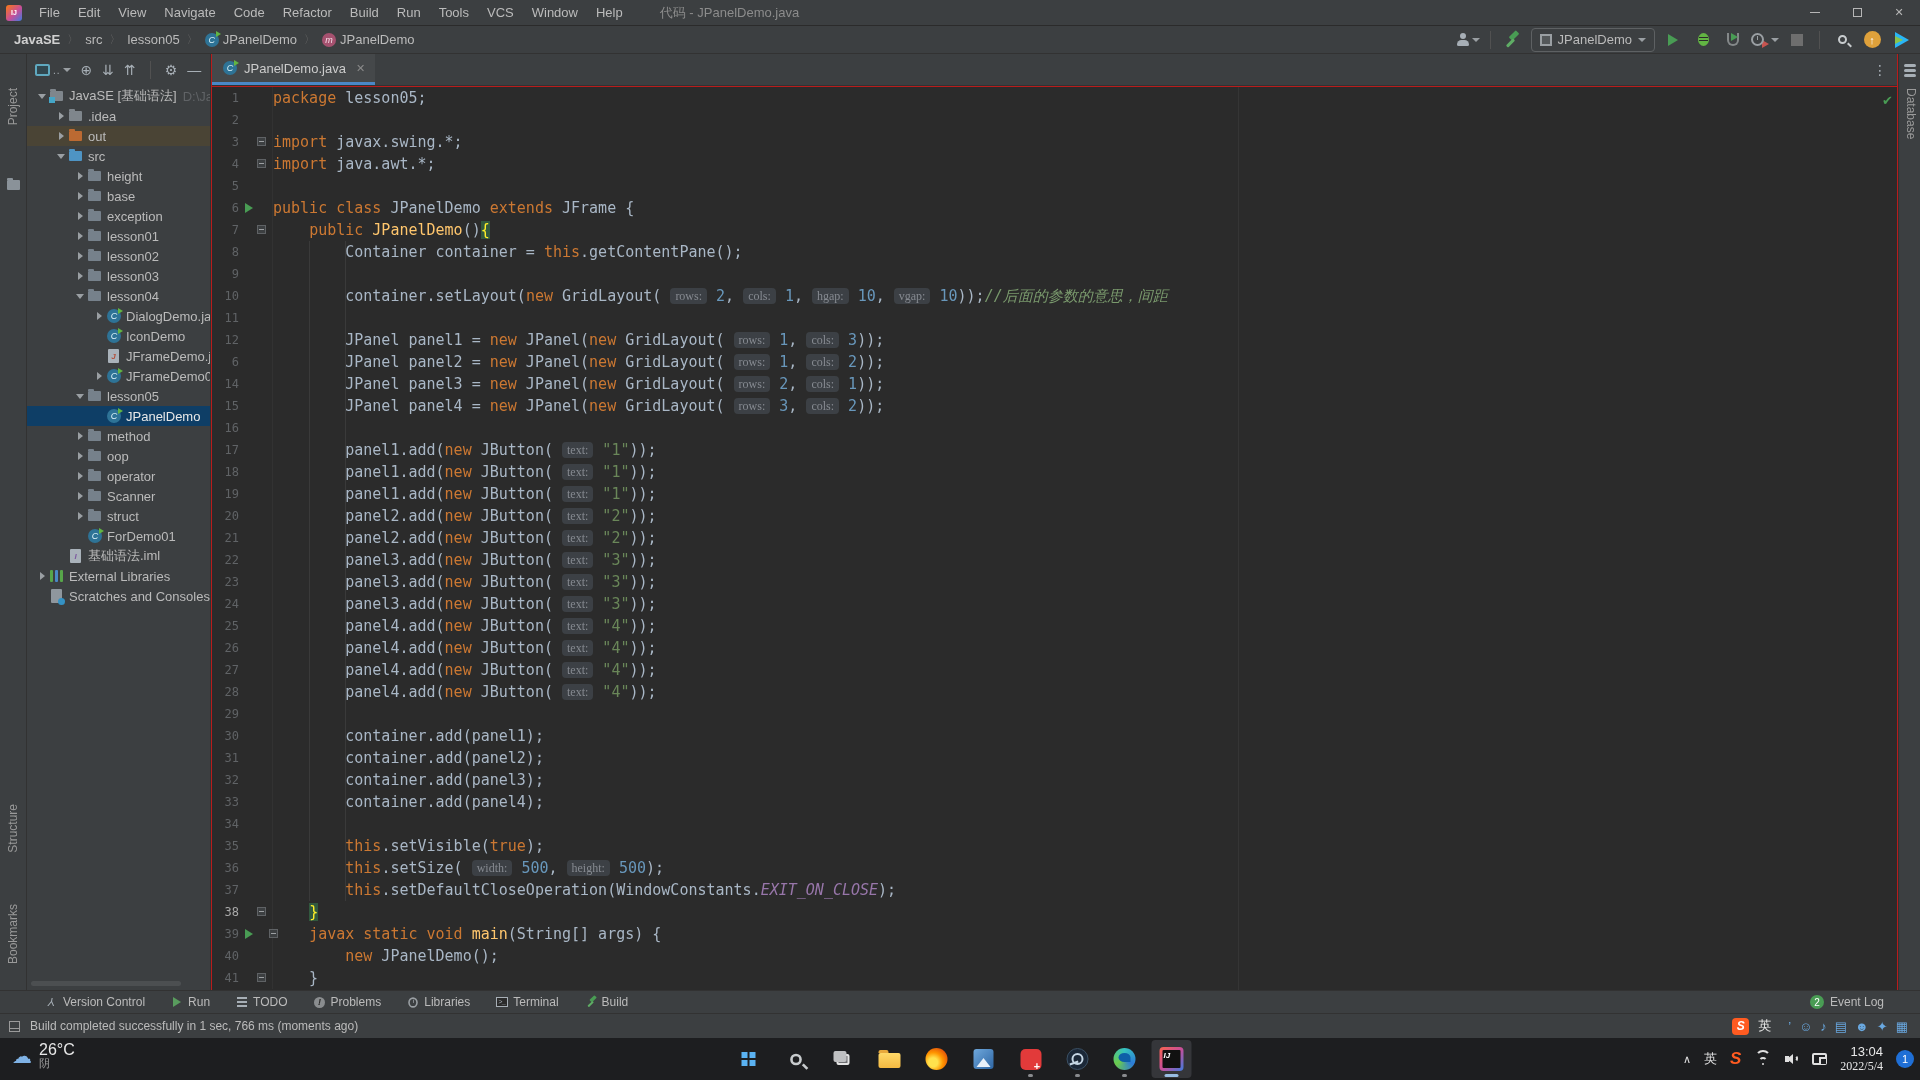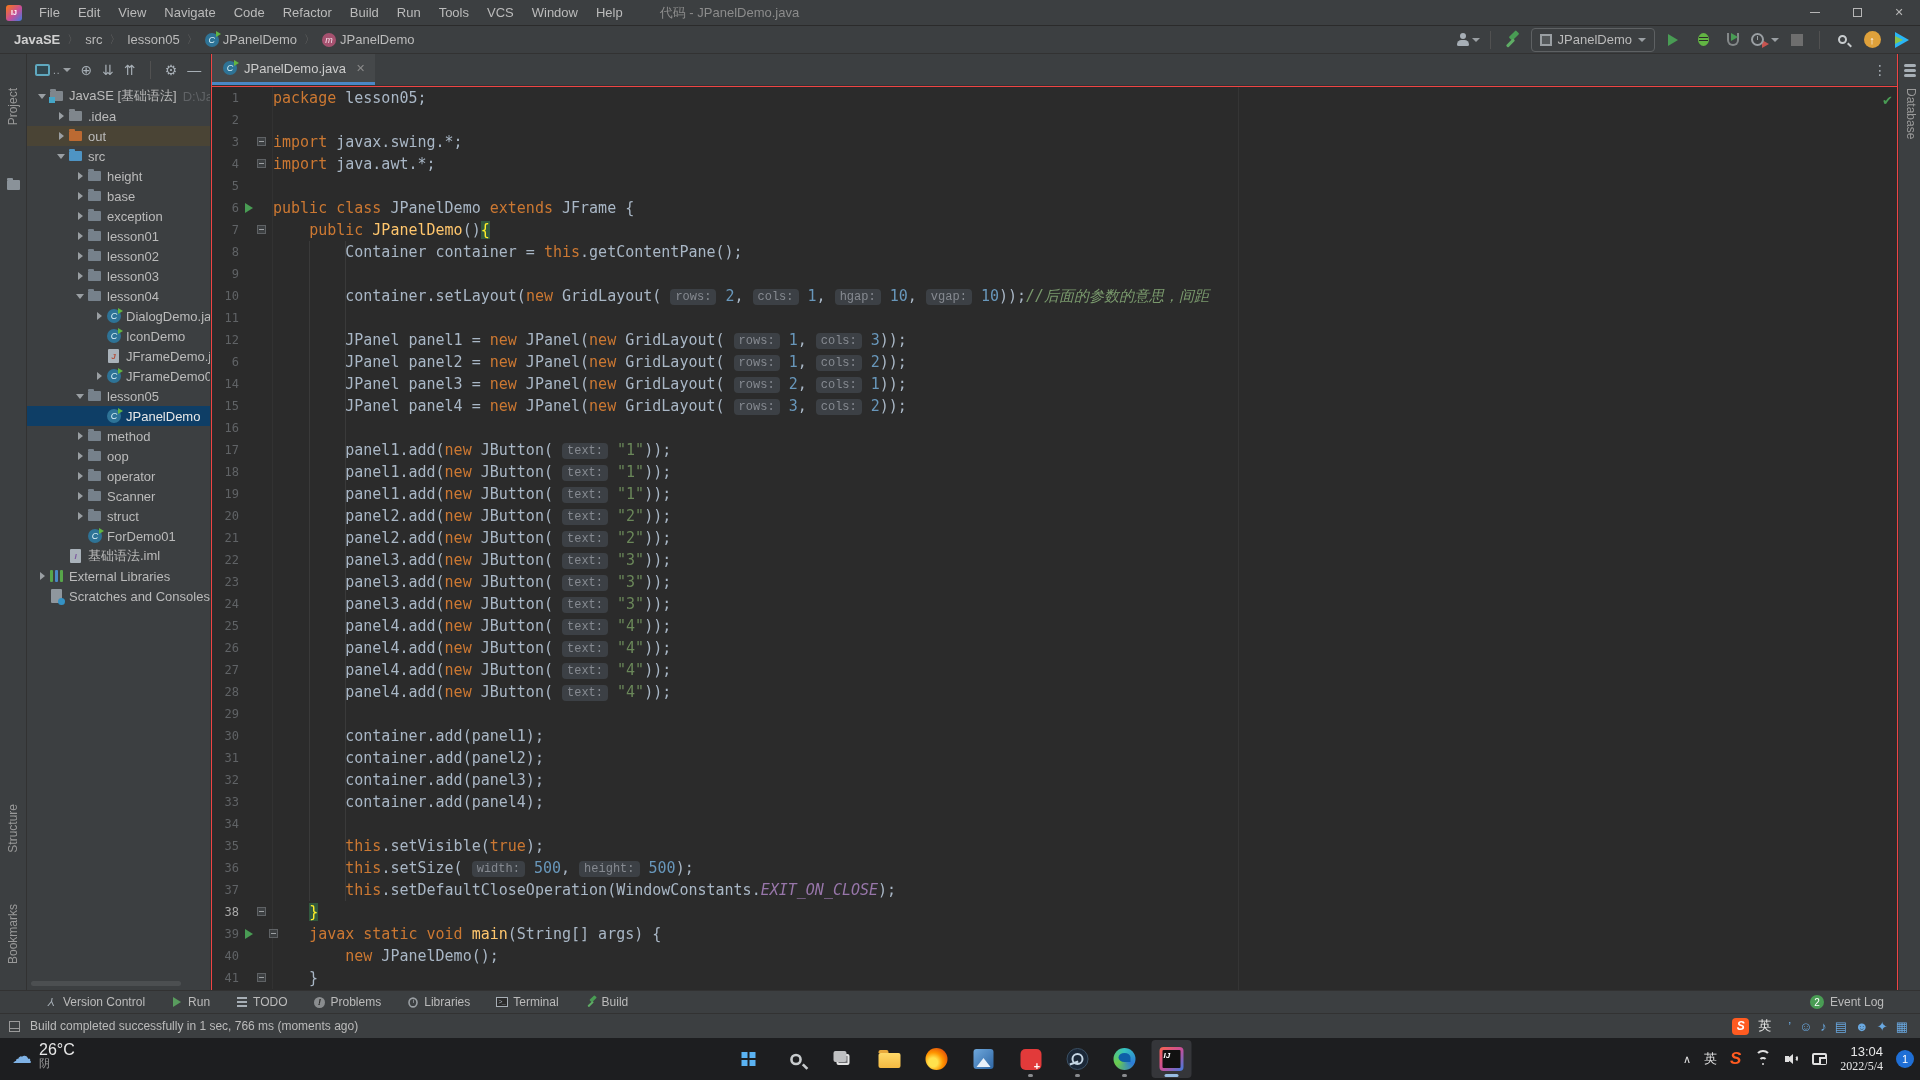--- a/index.html
+++ b/index.html
@@ -1,18 +1,18 @@
 <!DOCTYPE html>
 <html><head>
 <meta charset="utf-8">
 <style>
   * { margin:0; padding:0; box-sizing:border-box; }
   html,body { background:#000; }
   .screen { position:relative; width:1920px; height:1080px; overflow:hidden;
-    background:#ef4444; font-family:"Liberation Sans","DejaVu Sans",sans-serif;
+    background:#b91c1c; font-family:"Liberation Sans","DejaVu Sans",sans-serif;
     color:#BBBBBB; cursor:default; user-select:none; }
 
   
   .titlebar { position:absolute; left:0; top:0; width:1920px; height:26px;
     background:#3C3F41; display:flex; align-items:center; border-bottom:1px solid #2B2B2B; }
   .ij-logo { width:16px; height:16px; margin:0 8px 0 6px; border-radius:3px;
     background:linear-gradient(135deg,#F97A12,#C84E9A 55%,#3B7CE0);
     color:#fff; font-size:7px; font-weight:bold; display:flex; align-items:center; justify-content:center; }
   #menus { display:flex; }
   .menu-item { padding:0 9px; font-size:13px; color:#BBBBBB; line-height:25px; }
@@ -152,21 +152,21 @@
     border-left:1px solid #323232; height:22px; line-height:22px; }
   .tok-k { color:#CC7832; }
   .tok-t { color:#A9B7C6; }
   .tok-s { color:#6A8759; }
   .tok-n { color:#6897BB; }
   .tok-c { color:#7A9A6D; font-style:italic; }
   .tok-m { color:#FFC66D; }
   .tok-f { color:#9876AA; font-style:italic; }
   .tok-b { color:#FFEF28; background:#32593F; }
   .tok-h { display:inline-block; background:#3C4045; color:#868A91; border-radius:4px;
-    font-family:Liberation Mono, monospace; font-size:12px; line-height:16px; height:16px;
+    font-family:Liberation Serif, serif; font-size:12px; line-height:16px; height:16px;
     padding:0 5px; position:relative; top:-1px; }
   .echeck { position:absolute; right:4px; top:6px; color:#499C54; font-size:13px; }
 
   
   .bottom-bar { position:absolute; left:0; right:0; bottom:67px; height:23px; background:#3C3F41;
     border-top:1px solid #323232; display:flex; align-items:center; font-size:12px; color:#BBBBBB; }
   #bt-items { display:flex; align-items:center; gap:26px; padding-left:46px; }
   .bt-item { display:flex; align-items:center; gap:5px; }
   .bt-ico { width:12px; height:12px; display:inline-flex; align-items:center; justify-content:center;
     color:#A7AFB6; font-size:10px; }

